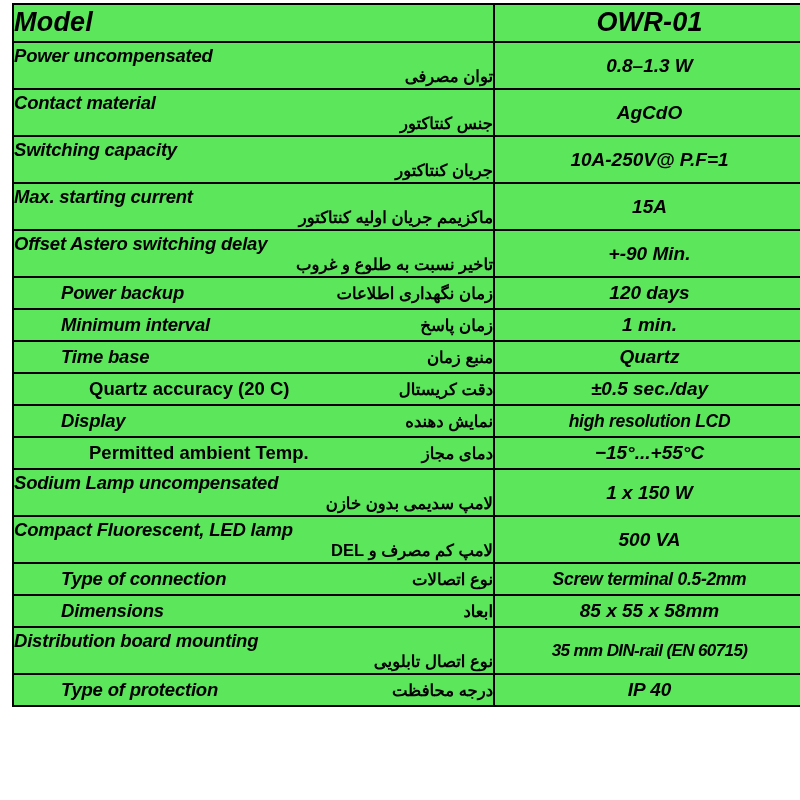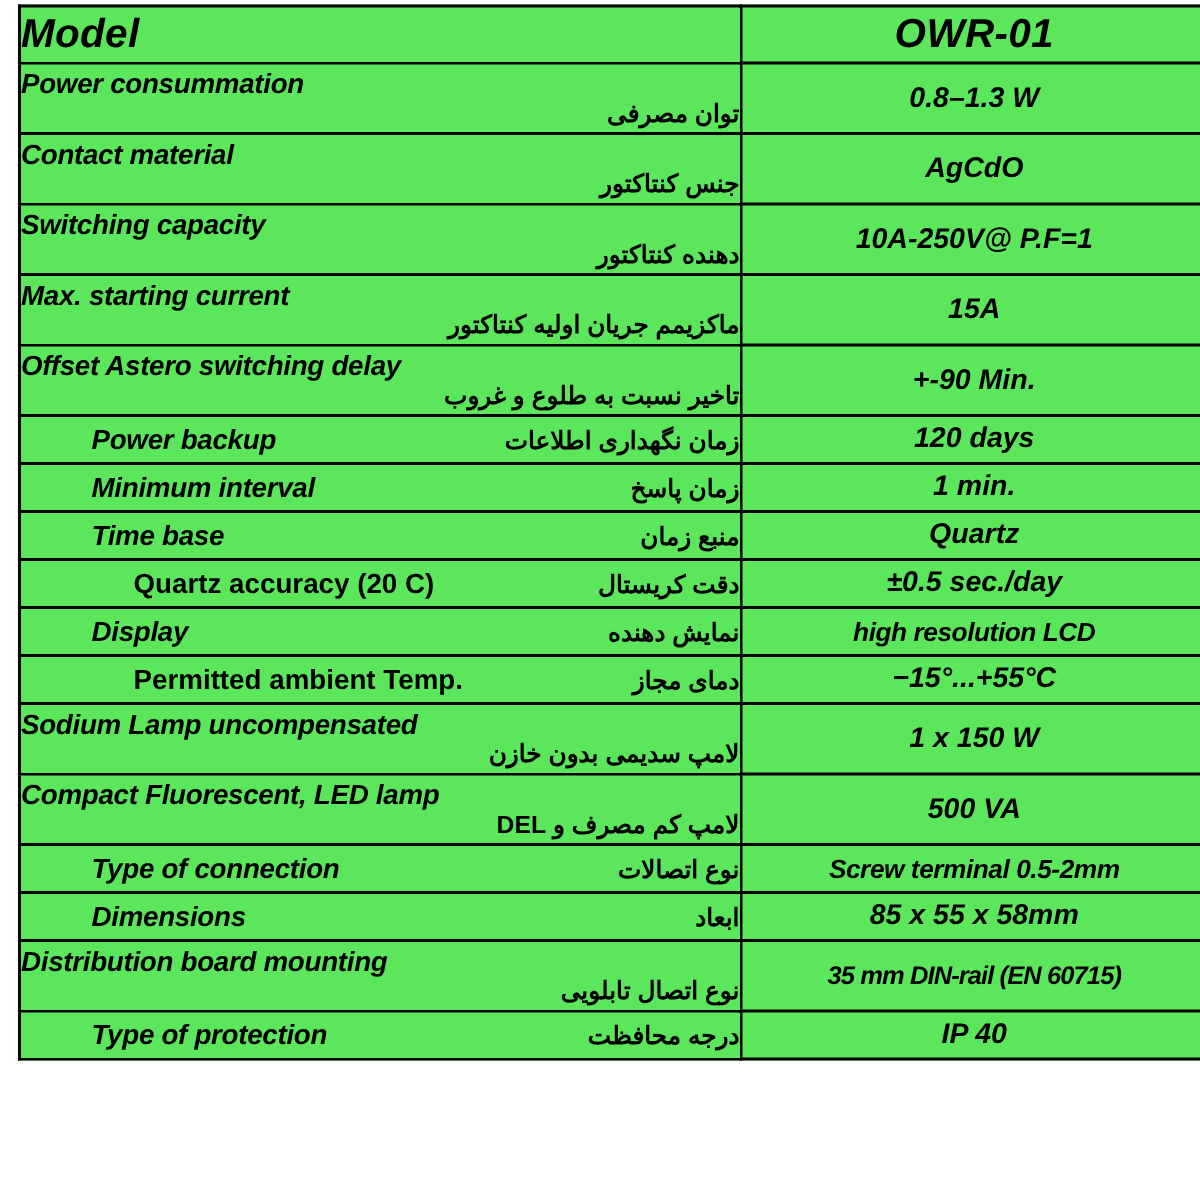--- a/index.html
+++ b/index.html
@@ -141,36 +141,36 @@
 
     <tr class="row-header">
           <td class="cell-label">
             <span class="label-en">Model</span>
             <span class="label-fa"></span>
           </td>
           <td class="cell-value">OWR-01</td>
         </tr>
         <tr class="row-double">
           <td class="cell-label">
-            <span class="label-en">Power consummation</span>
+            <span class="label-en">Power uncompensated</span>
             <span class="label-fa">توان مصرفی</span>
           </td>
           <td class="cell-value">0.8–1.3 W</td>
         </tr>
         <tr class="row-double">
           <td class="cell-label">
             <span class="label-en">Contact material</span>
             <span class="label-fa">جنس کنتاکتور</span>
           </td>
           <td class="cell-value">AgCdO</td>
         </tr>
         <tr class="row-double">
           <td class="cell-label">
             <span class="label-en">Switching capacity</span>
-            <span class="label-fa">دهنده کنتاکتور</span>
+            <span class="label-fa">جریان کنتاکتور</span>
           </td>
           <td class="cell-value">10A-250V@ P.F=1</td>
         </tr>
         <tr class="row-double">
           <td class="cell-label">
             <span class="label-en">Max. starting current</span>
             <span class="label-fa">ماکزیمم جریان اولیه کنتاکتور</span>
           </td>
           <td class="cell-value">15A</td>
         </tr>

